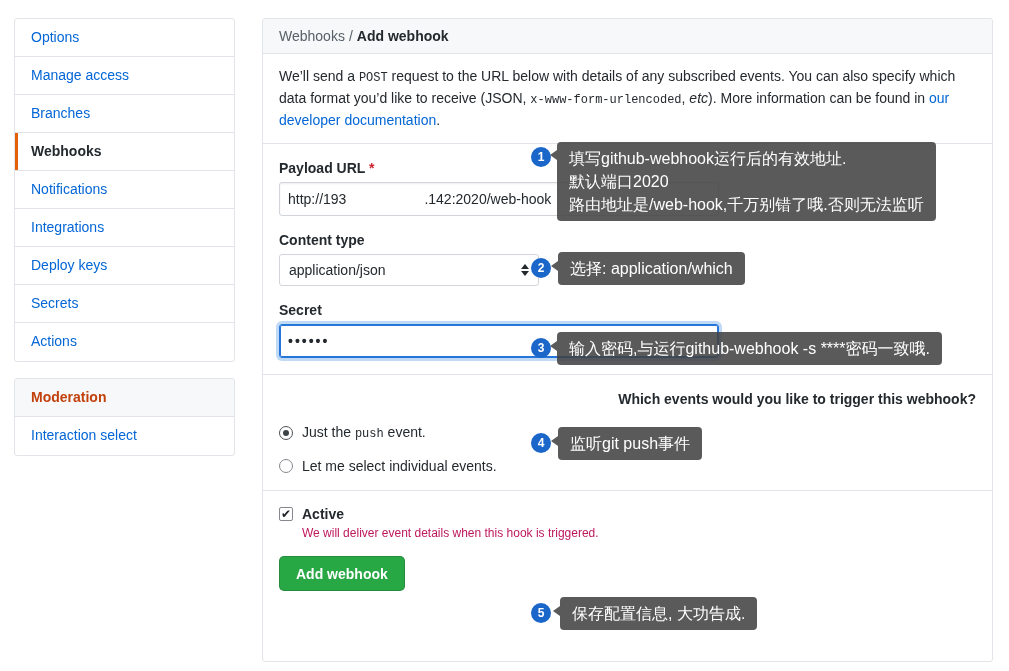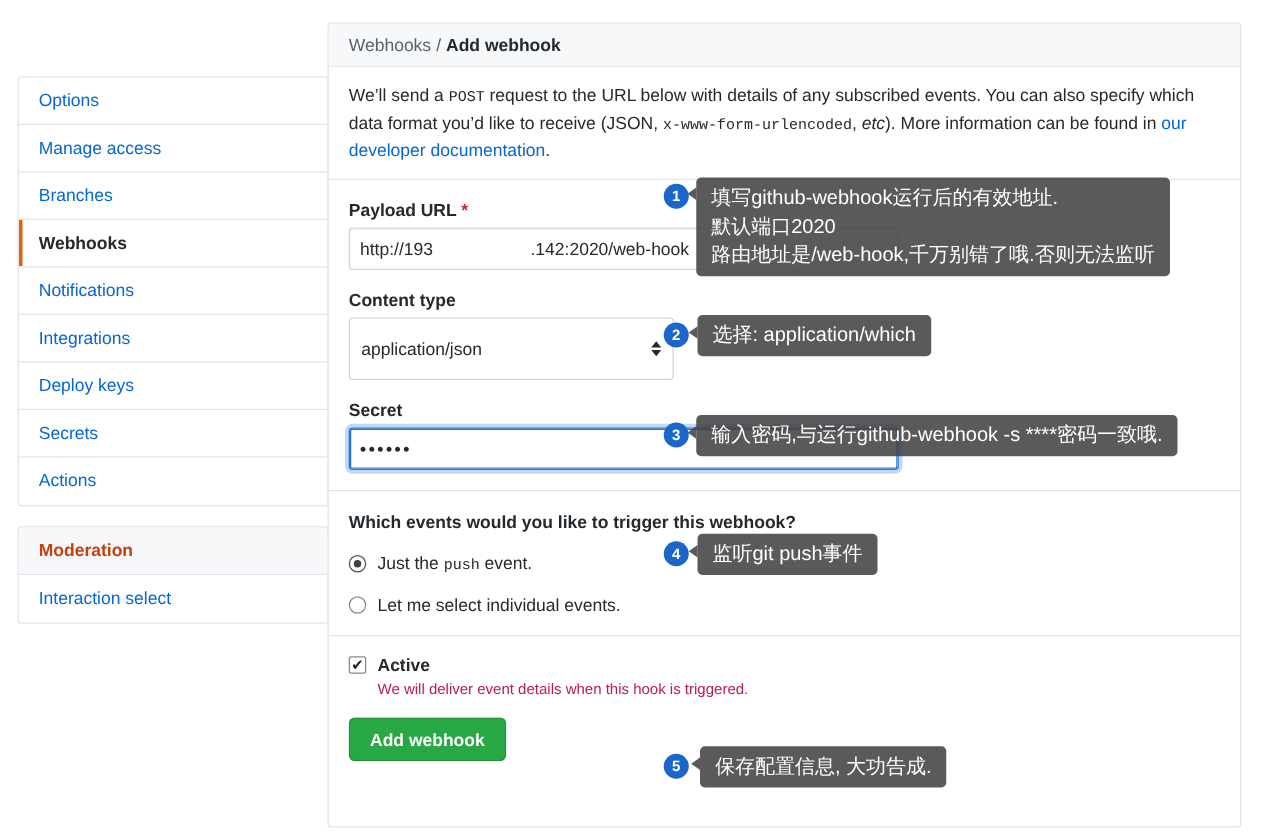--- a/index.html
+++ b/index.html
@@ -12,21 +12,21 @@
     color: #24292e;
     overflow: hidden;
   }
   .code {
     font-family: "Liberation Mono", "DejaVu Sans Mono", monospace;
     font-size: 12px;
   }
   .link { color: #0366d6; text-decoration: none; cursor: pointer; }
 
   
-  .sidebar { position: absolute; left: 14px; top: 18px; width: 249px; margin-top: 43px; }
+  .sidebar { position: absolute; left: 14px; top: 18px; width: 221px; }
   .nav-card {
     border: 1px solid #e1e4e8;
     border-radius: 3px;
     background: #fff;
   }
   .nav-item {
     display: block;
     padding: 0 16px;
     height: 38px;
     line-height: 37px;
@@ -99,21 +99,21 @@
   }
   .text-input.focused {
     border: 1px solid #2676d9;
     box-shadow: inset 0 0 0 1px #2676d9, 0 0 0 3px rgba(3,102,214,0.25);
   }
   .redacted { display: inline-block; width: 78px; height: 18px; }
   .secret-dots { letter-spacing: 2px; font-weight: 700; }
 
   .select-box {
     margin-top: 6px;
-    width: 260px; height: 50px;
+    width: 260px; height: 32px;
     border: 1px solid #d1d5da;
     border-radius: 3px;
     background: #fff;
     display: flex; align-items: center; justify-content: space-between;
     padding: 0 9px;
     cursor: pointer;
   }
   .caret { display: flex; flex-direction: column; align-items: center; }
   .caret-up {
     width: 0; height: 0;
@@ -126,21 +126,21 @@
     border-left: 4px solid transparent; border-right: 4px solid transparent;
     border-top: 5px solid #24292e;
   }
 
   hr.divider {
     border: none;
     border-top: 1px solid #e1e4e8;
     margin: 16px -16px 0;
   }
 
-  .events-q { font-weight: 700; margin-top: 16px; }
+  .events-q { font-weight: 700; margin-top: 16px; text-align: right; }
   .radio-row { display: flex; align-items: center; margin-top: 17px; }
   .radio {
     width: 14px; height: 14px;
     border-radius: 50%;
     border: 1px solid #85898e;
     background: #fff;
     margin-right: 9px;
     position: relative;
     flex: none;
     cursor: pointer;

